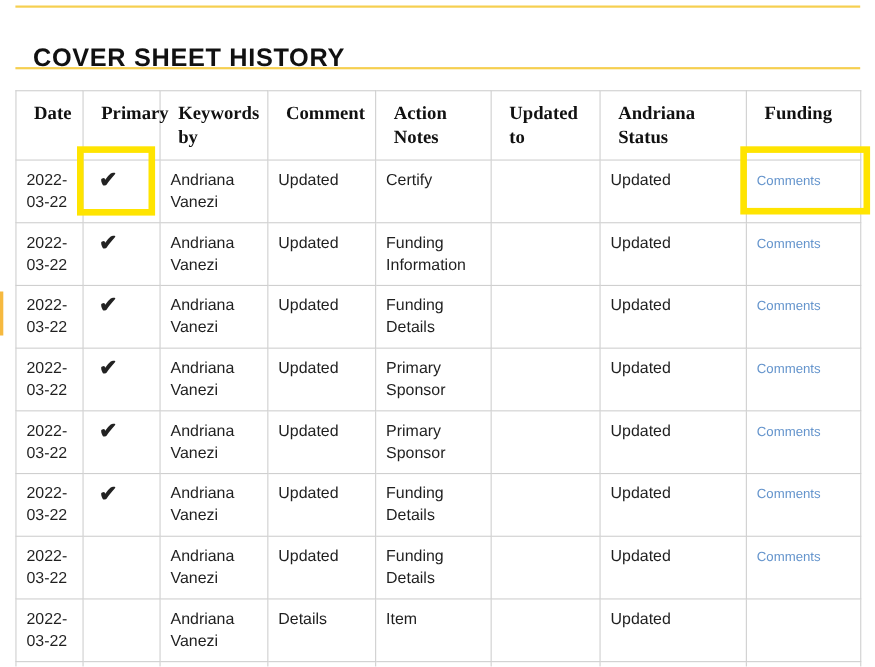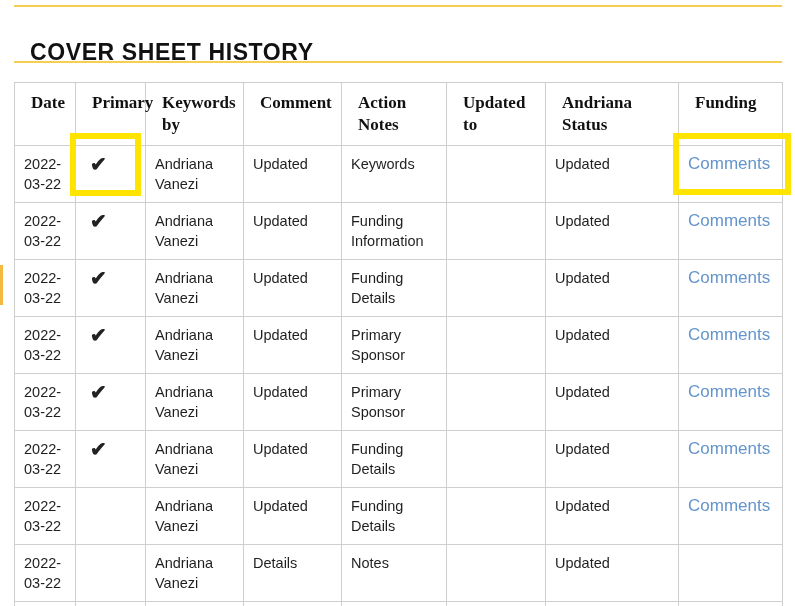--- a/index.html
+++ b/index.html
@@ -107,21 +107,21 @@
     line-height: 20px;
     color: #222222;
     font-weight: bold;
     margin-left: 5px;
   }
 
   .comments-link {
     color: #6494cc;
     text-decoration: none;
     cursor: pointer;
-    font-size: 17px;
+    font-size: 12px;
   }
 
   
   .highlight-box {
     position: absolute;
     border: 6px solid #ffe400;
     background: transparent;
     pointer-events: none;
     z-index: 5;
   }
@@ -162,21 +162,21 @@
         <th>Andriana Status</th>
         <th>Funding</th>
       </tr>
     </thead>
     <tbody id="history-body">
         <tr>
           <td class="cell-date">2022-03-22</td>
           <td><span class="check-glyph">✔</span></td>
           <td>Andriana Vanezi</td>
           <td>Updated</td>
-          <td>Keywords</td>
+          <td>Certify</td>
           <td></td>
           <td>Updated</td>
           <td><a class="comments-link" href="#">Comments</a></td>
         </tr>
         <tr>
           <td class="cell-date">2022-03-22</td>
           <td><span class="check-glyph">✔</span></td>
           <td>Andriana Vanezi</td>
           <td>Updated</td>
           <td>Funding Information</td>
@@ -232,21 +232,21 @@
           <td>Funding Details</td>
           <td></td>
           <td>Updated</td>
           <td><a class="comments-link" href="#">Comments</a></td>
         </tr>
         <tr>
           <td class="cell-date">2022-03-22</td>
           <td></td>
           <td>Andriana Vanezi</td>
           <td>Details</td>
-          <td>Notes</td>
+          <td>Item</td>
           <td></td>
           <td>Updated</td>
           <td></td>
         </tr>
         <tr>
           <td class="cell-date">2022-03-22</td>
           <td></td>
           <td>Andriana Vanezi</td>
           <td>Created</td>
           <td>Notes</td>

